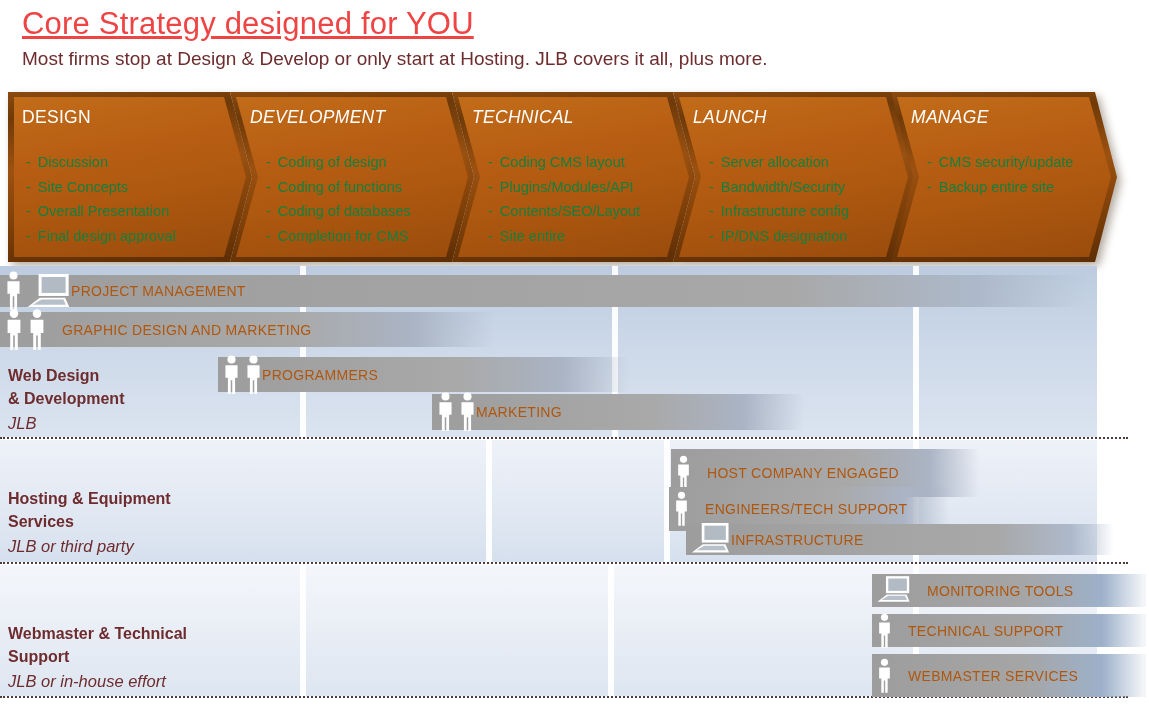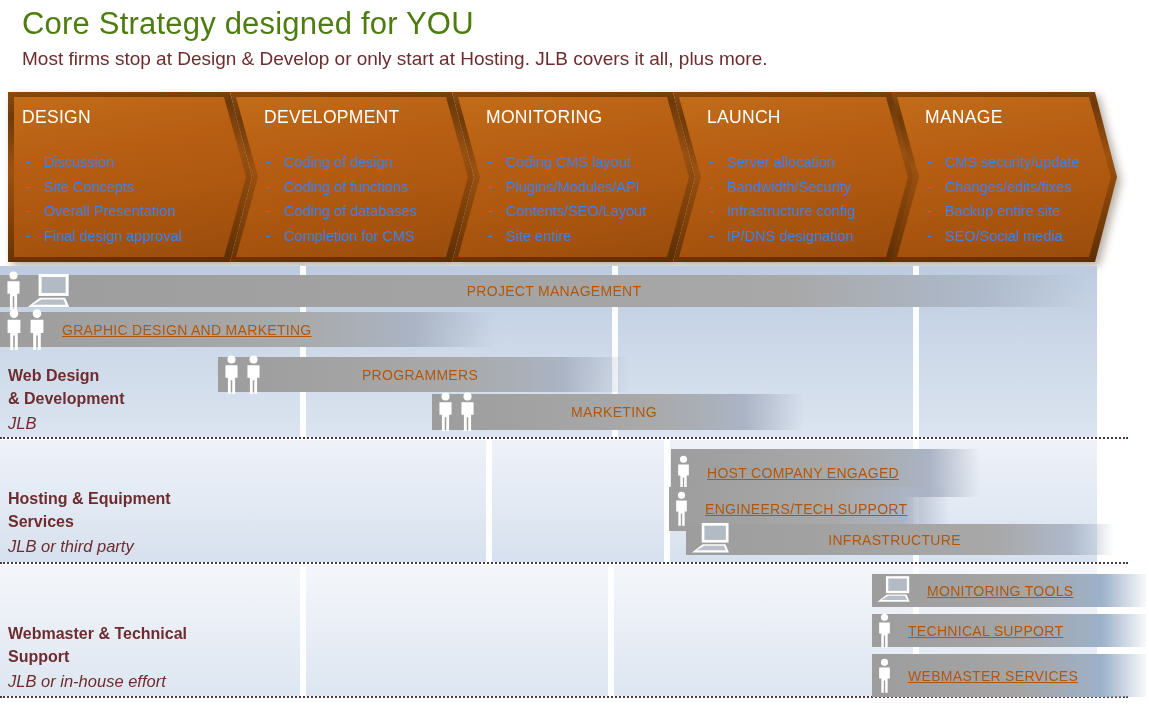--- a/index.html
+++ b/index.html
@@ -1,54 +1,54 @@
 <!DOCTYPE html>
 <html><head>
 <meta charset="utf-8">
 <style>
   html,body{margin:0;padding:0;background:#fff;}
   .slide{
     position:relative;width:1149px;height:707px;overflow:hidden;
     font-family:"Liberation Sans","DejaVu Sans",sans-serif;background:#fff;
   }
   
-  .title{position:absolute;left:22px;top:6px;font-size:31px;letter-spacing:.2px;color:#4d7c0f;}
+  .title{position:absolute;left:22px;top:6px;font-size:31px;letter-spacing:.2px;color:#ef4444;text-decoration:underline;}
   .subtitle{position:absolute;left:22px;top:48px;font-size:19px;color:#6e2c2e;}
   
   .chev-wrap{position:absolute;top:92px;height:170px;filter:drop-shadow(4px 4px 4px rgba(90,70,50,.45));}
   .chev{position:absolute;inset:0;
     background:linear-gradient(176deg,#8a4a10 0%,#6f3a08 14%,#9c5110 42%,#7c3e08 74%,#5c2d05 100%);}
   .chev.first,.chev-in.first{clip-path:polygon(0 0,calc(100% - 22px) 0,100% 50%,calc(100% - 22px) 100%,0 100%);}
   .chev.notch,.chev-in.notch{clip-path:polygon(0 0,calc(100% - 22px) 0,100% 50%,calc(100% - 22px) 100%,0 100%,22px 50%);}
   .chev-in{position:absolute;inset:5px 6px;
     background:linear-gradient(170deg,#c26c19 0%,#b75e13 34%,#ae5810 60%,#9a4c0c 100%);}
   .chev-content{position:absolute;inset:0;color:#fff;}
   .chev-content .ph-name{position:absolute;top:15px;font-size:17.5px;letter-spacing:.3px;}
   .ph-items{position:absolute;top:58px;right:8px;}
-  .ph-item{display:flex;gap:13px;line-height:24.5px;font-size:14.5px;color:#3b82f6;text-align:center;}
+  .ph-item{display:flex;gap:7px;line-height:24.5px;font-size:14.5px;color:#15803d;text-align:center;}
   .ph-item .dash::before{content:"-";}
   .c-first .ph-name{left:14px;} .c-first .ph-items{left:18px;}
-  .c-notch .ph-name{left:34px;} .c-notch .ph-items{left:36px;}
+  .c-notch .ph-name{left:20px;font-style:italic;} .c-notch .ph-items{left:36px;}
   
   .band{position:absolute;left:0;width:1097px;}
   .band1{top:266px;height:171px;background:linear-gradient(180deg,#bccbdf 0%,#ccd8e8 45%,#dbe4f0 100%);}
   .band2{top:440px;height:122px;background:linear-gradient(180deg,#eef1f8 0%,#e2e9f3 55%,#d6e0ee 100%);}
   .band3{top:565px;height:131px;background:linear-gradient(180deg,#f4f6fa 0%,#e8edf5 55%,#dde6f1 100%);}
   .gutter{position:absolute;top:0;bottom:0;width:6px;background:rgba(255,255,255,.92);}
   
   .dotline{position:absolute;left:0;width:1128px;border-top:2px dotted #4f3b3b;height:0;}
   
   .bar{position:absolute;display:flex;align-items:center;
     background:linear-gradient(90deg,#9d9d9d 0%,#a9a9a9 58%,#aab4c4 82%,rgba(170,180,198,0) 98%);}
   .bar.long{background:linear-gradient(90deg,#9d9d9d 0%,#a8a8a8 72%,#adb9ca 89%,rgba(173,185,202,0) 99%);}
   .bar.blue-tail{background:linear-gradient(90deg,#9d9d9d 0%,#a5a5a5 55%,#9db1ca 84%,rgba(157,177,202,.12) 99%);}
   .bar-icons{display:flex;align-items:flex-end;gap:5px;margin-left:5px;flex:0 0 auto;}
   .bar-label{font-size:14px;letter-spacing:.3px;color:#b0570e;white-space:nowrap;}
-  .bar.center .bar-label{flex:1;text-align:center;margin-right:60px;}
-  .bar.left .bar-label{margin-left:16px;text-decoration:underline;}
+  .bar.center .bar-label{flex:1;margin-right:60px;}
+  .bar.left .bar-label{margin-left:16px;}
   .pic{display:block;overflow:visible;}
   
   .section-label{position:absolute;left:8px;color:#6e2c2e;}
   .section-label .line{font-size:16px;font-weight:bold;line-height:23px;}
   .section-label .note{font-size:16.5px;font-style:italic;line-height:24px;margin-top:1px;}
 </style>
 </head>
 <body>
 
 <div class="slide">
@@ -120,21 +120,21 @@
             <span>Completion for CMS</span>
           </div>
       </div>
     </div>
   </div>
 
   <div class="chev-wrap c-notch" style="left:452px;width:243px;">
     <div class="chev notch"></div>
     <div class="chev-in notch"></div>
     <div class="chev-content">
-      <div class="ph-name">MONITORING</div>
+      <div class="ph-name">TECHNICAL</div>
       <div class="ph-items">
         <div class="ph-item">
             <span class="dash"></span>
             <span>Coding CMS layout</span>
           </div>
         <div class="ph-item">
             <span class="dash"></span>
             <span>Plugins/Modules/API</span>
           </div>
         <div class="ph-item">
@@ -180,29 +180,21 @@
     <div class="chev-in notch"></div>
     <div class="chev-content">
       <div class="ph-name">MANAGE</div>
       <div class="ph-items">
         <div class="ph-item">
             <span class="dash"></span>
             <span>CMS security/update</span>
           </div>
         <div class="ph-item">
             <span class="dash"></span>
-            <span>Changes/edits/fixes</span>
-          </div>
-        <div class="ph-item">
-            <span class="dash"></span>
             <span>Backup entire site</span>
-          </div>
-        <div class="ph-item">
-            <span class="dash"></span>
-            <span>SEO/Social media</span>
           </div>
       </div>
     </div>
   </div>
 
   <div class="band band1">
     <div class="gutter" style="left:300px"></div>
     <div class="gutter" style="left:612px"></div>
     <div class="gutter" style="left:913px"></div>
   </div>

